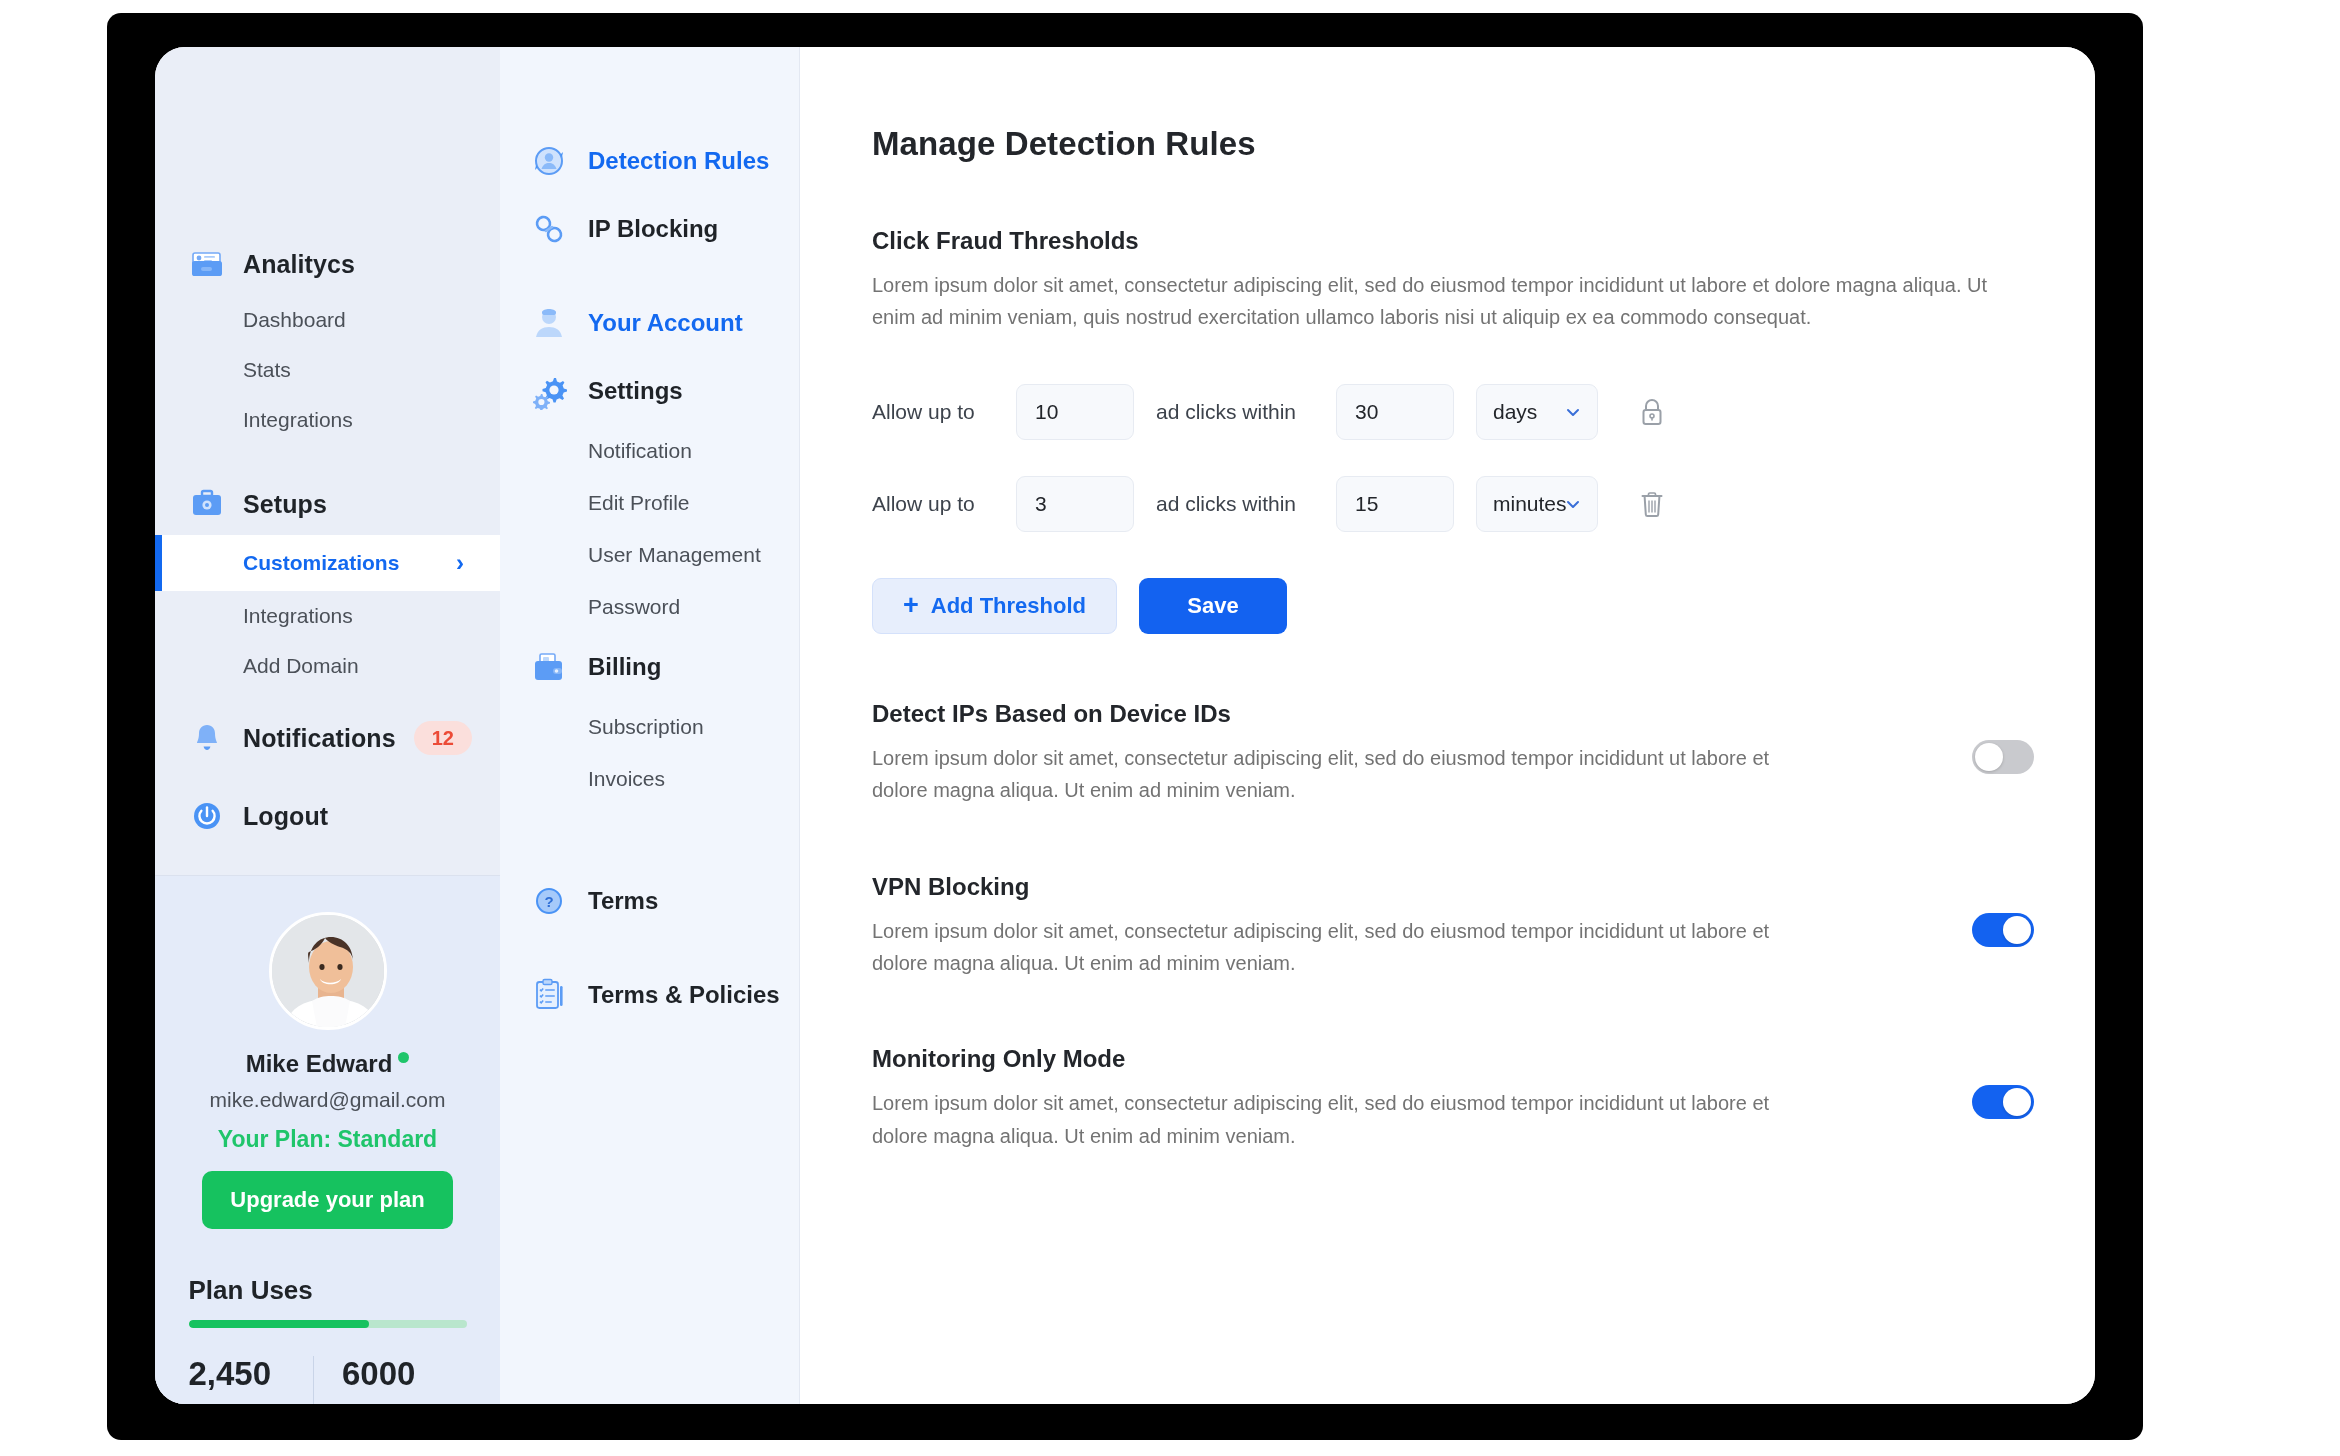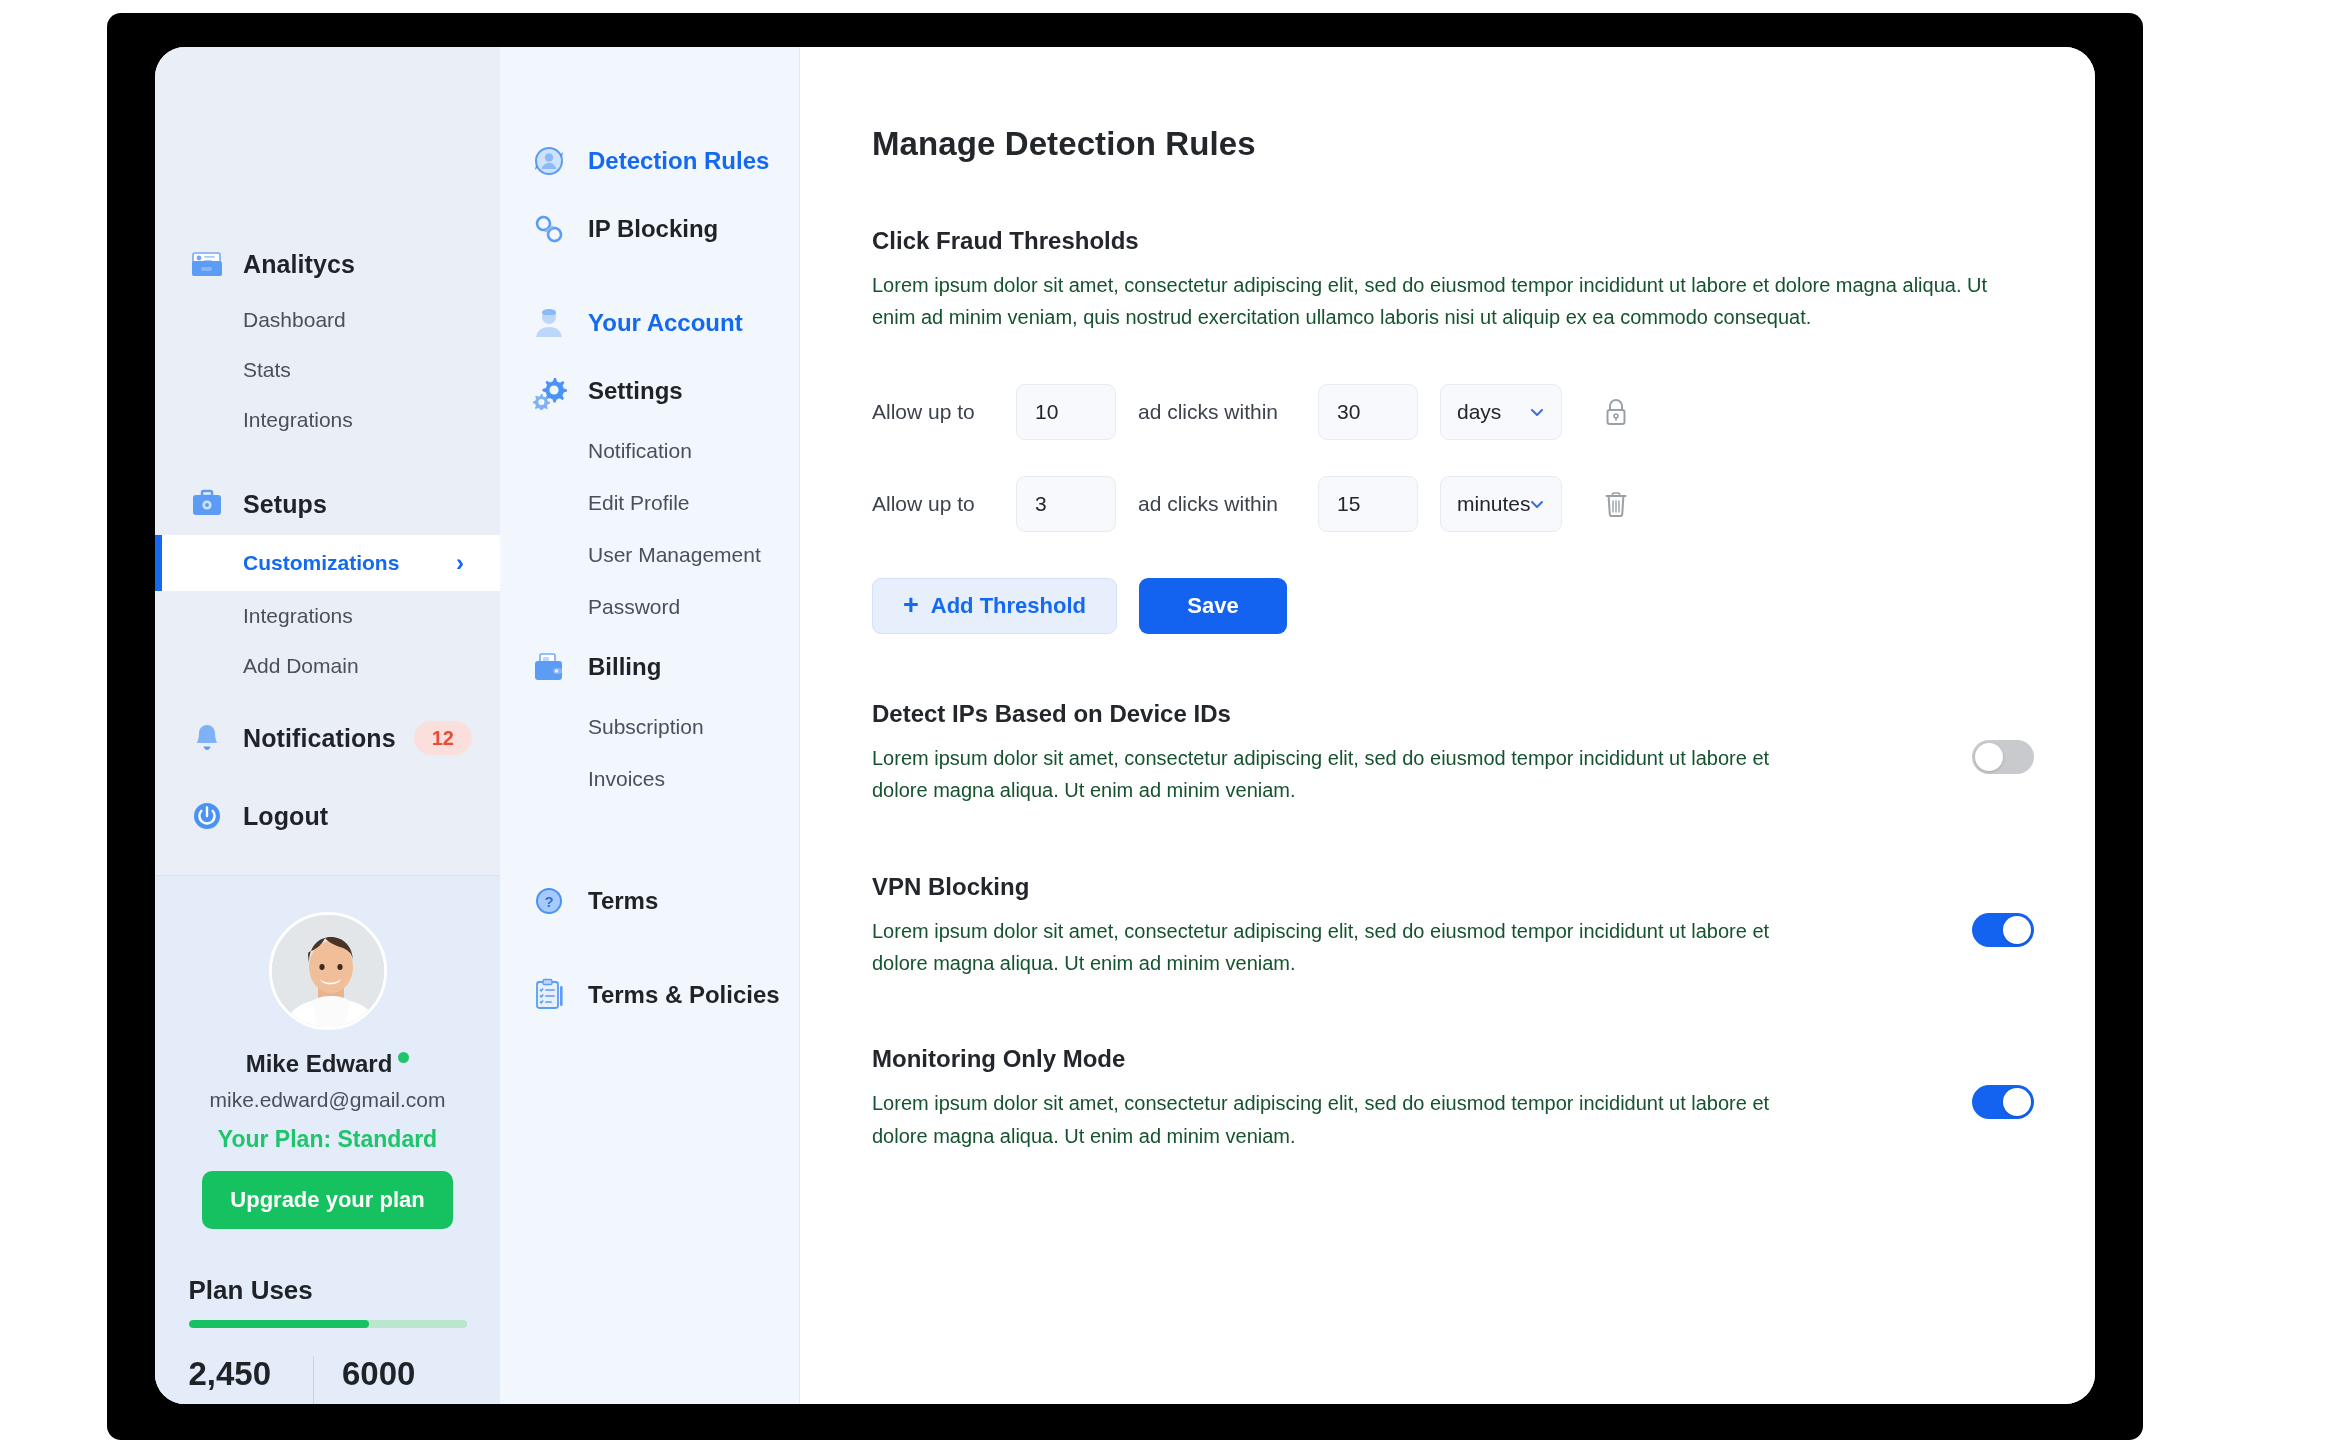--- a/index.html
+++ b/index.html
@@ -262,42 +262,42 @@
     letter-spacing: .1px;
   }
   .sec-title {
     font-size: 24px;
     font-weight: 600;
     color: #23262b;
   }
   .sec-desc {
     font-size: 20px;
     line-height: 1.62;
-    color: #14532d;
+    color: #737373;
     max-width: 1130px;
     margin-top: 14px;
   }
   .sec-desc.narrow { max-width: 920px; }
 
   #thresholds { margin-top: 64px; }
   .rule-row {
     display: flex;
     align-items: center;
     gap: 22px;
     margin-top: 36px;
   }
   .rule-label {
     font-size: 21px;
     color: #3d434c;
     width: 122px;
     flex: 0 0 122px;
   }
   .rule-label.wide { width: 158px; flex: 0 0 158px; }
   .num-input {
-    width: 100px; height: 56px;
+    width: 118px; height: 56px;
     background: #f7f9fc;
     border: 1px solid #e7ebf2;
     border-radius: 9px;
     font-family: "Liberation Sans", sans-serif;
     font-size: 21px;
     color: #23262b;
     padding: 18px 18px;
     outline: none;
   }
   .unit-select {

